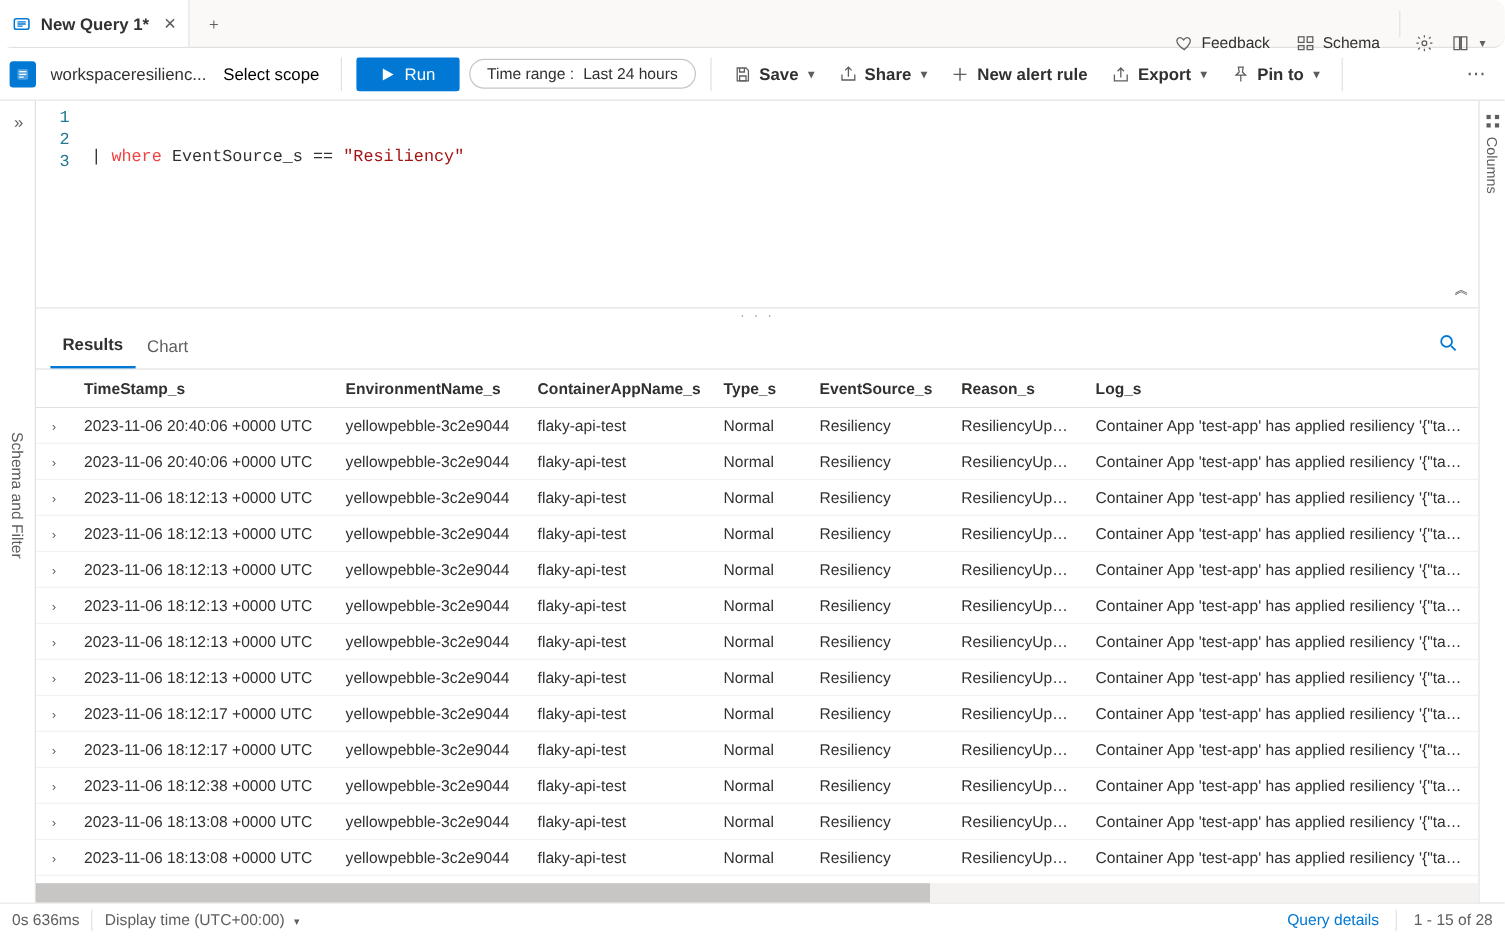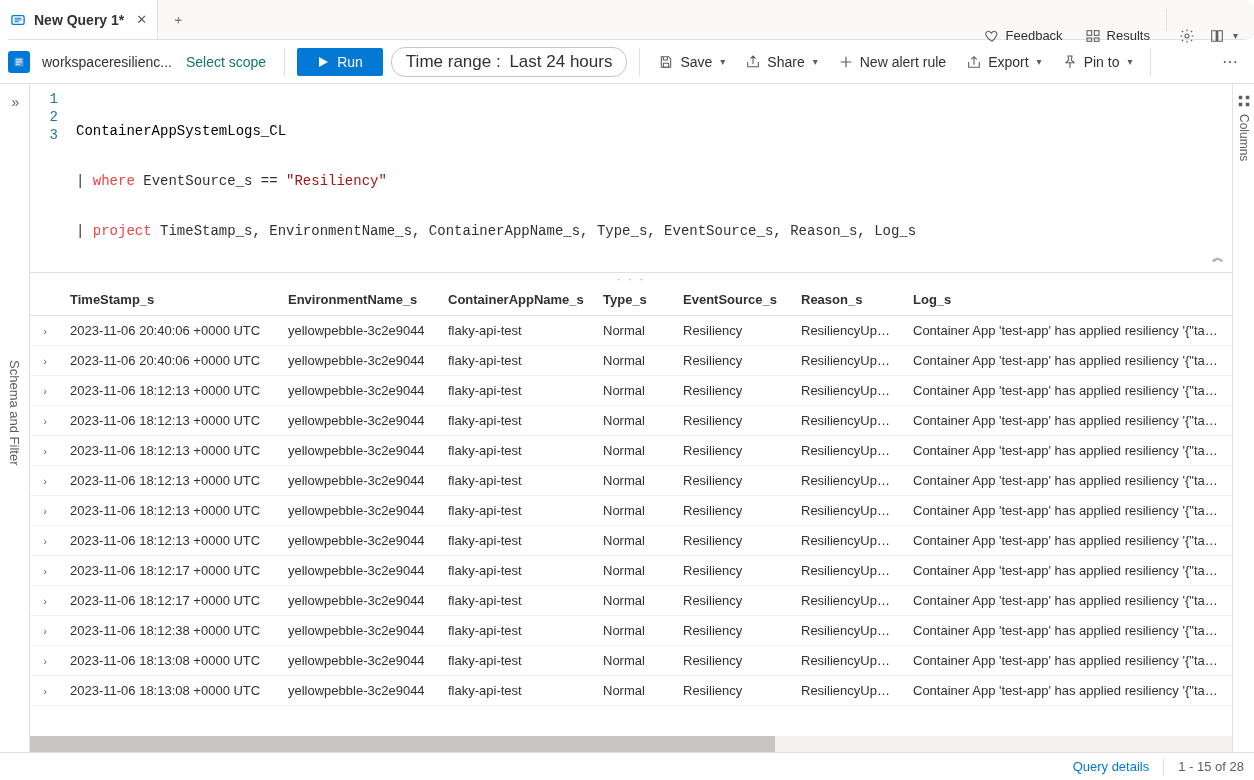--- a/index.html
+++ b/index.html
@@ -17,27 +17,27 @@
 .tbr-item { display:flex; align-items:center; gap:6px; padding: 6px 10px; color:#323130; cursor:pointer;margin-top:32px; }
 .tbr-item svg { width:16px; height:16px; stroke:#605e5c; fill:none; }
 .tbr-icon-only { padding:6px; }
 .tbr-sep { width:1px; height: 22px; background:#e1e1e1; margin: 0 4px; }
 
 
 .toolbar { display:flex; align-items:center; height: 44px; border-bottom:1px solid #e1e1e1; padding-left: 8px; gap: 8px; }
 .ws-icon { width:22px; height:22px; background:#0078d4; border-radius:3px; display:flex; align-items:center; justify-content:center; margin-right:4px;}
 .ws-icon svg{ width:12px; height:12px; }
 .ws-name { font-size: 14px; width: 130px; white-space:nowrap; overflow:hidden; text-overflow: ellipsis; }
-.link-btn { color:#0f766e; cursor:pointer; font-size:14px; padding: 0 6px; }
+.link-btn { color:#000000; cursor:pointer; font-size:14px; padding: 0 6px; }
 .run-btn { background:#0078d4; color:#fff; border:none; padding: 6px 20px; border-radius:2px; display:flex; align-items:center; gap:8px; font-size:14px; cursor:pointer; }
 .run-btn svg { fill:#fff; width:12px; height:12px; }
-.time-range { border:1px solid #c8c6c4; border-radius:14px; padding: 4px 14px; font-size:17px; cursor:pointer; }
+.time-range { border:1px solid #c8c6c4; border-radius:14px; padding: 4px 14px; font-size:13px; cursor:pointer; }
 .time-range .val { margin-left: 4px; }
 .toolbar-sep { width:1px; height:28px; background:#e1e1e1; margin: 0 4px; }
-.tb-item { display:flex; align-items:center; gap:6px; padding:4px 6px; cursor:pointer; font-size:14px; color:#323130; }
+.tb-item { display:flex; align-items:center; gap:6px; padding:4px 6px; cursor:pointer; font-size:14px; color:#323130;font-weight:bold; }
 .tb-item svg { width:16px; height:16px; stroke:#605e5c; fill:none; }
 .chev { font-size: 10px; color:#605e5c; margin-left:2px; }
 .toolbar-right-dots { margin-left:auto; margin-right:16px; color:#605e5c; cursor:pointer; font-size:16px;}
 
 
 .main { display:flex; height: calc(780px - 40px - 44px - 28px); }
 .side-collapsed { width: 30px; border-right:1px solid #e1e1e1; display:flex; flex-direction:column; align-items:center; padding-top:10px; background:#fff; }
 .side-collapsed .expand { color:#605e5c; cursor:pointer; font-size:14px; letter-spacing:-2px; }
 .side-collapsed .vlabel { writing-mode: vertical-rl; transform: rotate(0deg); color:#605e5c; font-size:13px; margin-top: 250px; }
 .content { flex:1; display:flex; flex-direction:column; min-width:0; }
@@ -124,21 +124,21 @@
         </svg>
       <span>Feedback</span>
     </div>
     <div class="tbr-item">
       <svg viewBox="0 0 24 24">
           <rect x="3" y="4" width="7" height="7" stroke-width="1.6"></rect>
           <rect x="14" y="4" width="7" height="7" stroke-width="1.6"></rect>
           <rect x="3" y="15" width="7" height="5" stroke-width="1.6"></rect>
           <rect x="14" y="15" width="7" height="5" stroke-width="1.6"></rect>
         </svg>
-      <span>Results</span>
+      <span>Schema</span>
     </div>
     <div class="tbr-sep"></div>
     <div class="tbr-item tbr-icon-only">
       <svg viewBox="0 0 24 24">
           <circle cx="12" cy="12" r="3" stroke-width="1.6"></circle>
           <path d="M12 2v3M12 19v3M4.2 4.2l2.1 2.1M17.7 17.7l2.1 2.1M2 12h3M19 12h3M4.2 19.8l2.1-2.1M17.7 6.3l2.1-2.1" stroke-width="1.6"></path>
         </svg>
     </div>
     <div class="tbr-item tbr-icon-only">
       <svg viewBox="0 0 24 24">
@@ -228,32 +228,44 @@
   <div class="content">
 
     <div class="editor-wrap">
       <div class="editor">
         <div class="gutter">
           <div>1</div>
           <div>2</div>
           <div>3</div>
         </div>
         <div class="code">
-          <div class="line"><span class="ident">ContainerAppSystemLogs_CL</span></div>
           <div class="line"><span>| </span><span class="kw">where</span><span> EventSource_s == </span><span class="str">"Resiliency"</span></div>
-          <div class="line"><span>| </span><span class="kw">project</span><span> TimeStamp_s, EnvironmentName_s, ContainerAppName_s, Type_s, EventSource_s, Reason_s, Log_s</span></div>
         </div>
       </div>
       <div class="collapse-btn">︽</div>
     </div>
 
     <div class="split-handle">
         <span class="dots">· · ·</span>
       </div>
 
+    <div class="result-tabs">
+      <div class="result-tab active">
+          <span>Results</span>
+        </div>
+      <div class="result-tab">
+          <span>Chart</span>
+        </div>
+      <div class="search-icon">
+        <svg viewBox="0 0 24 24">
+            <circle cx="10" cy="10" r="6"></circle>
+            <path d="M15 15l5 5"></path>
+          </svg>
+      </div>
+    </div>
 
     <div class="table-scroll">
       <table class="results">
         <colgroup>
           <col class="c-exp">
             <col class="c-ts">
             <col class="c-env">
             <col class="c-app">
             <col class="c-type">
             <col class="c-evsrc">
@@ -417,18 +429,26 @@
         <rect x="2" y="2" width="4" height="4" fill="#605e5c"></rect>
         <rect x="10" y="2" width="4" height="4" fill="#605e5c"></rect>
         <rect x="2" y="10" width="4" height="4" fill="#605e5c"></rect>
         <rect x="10" y="10" width="4" height="4" fill="#605e5c"></rect>
       </svg>
     <div class="vlabel">Columns</div>
   </div>
 </div>
 
 <div class="status-bar">
+  <div class="sb-left">
+    <span>0s 636ms</span>
+    <div class="sb-sep"></div>
+    <span>
+      <span>Display time (UTC+00:00)</span>
+      <span class="dropdown-chev">▾</span>
+    </span>
+  </div>
   <div class="sb-right">
     <span class="qd">Query details</span>
     <div class="sb-sep"></div>
     <span>1 - 15 of 28</span>
   </div>
 </div>
 
 </body></html>

